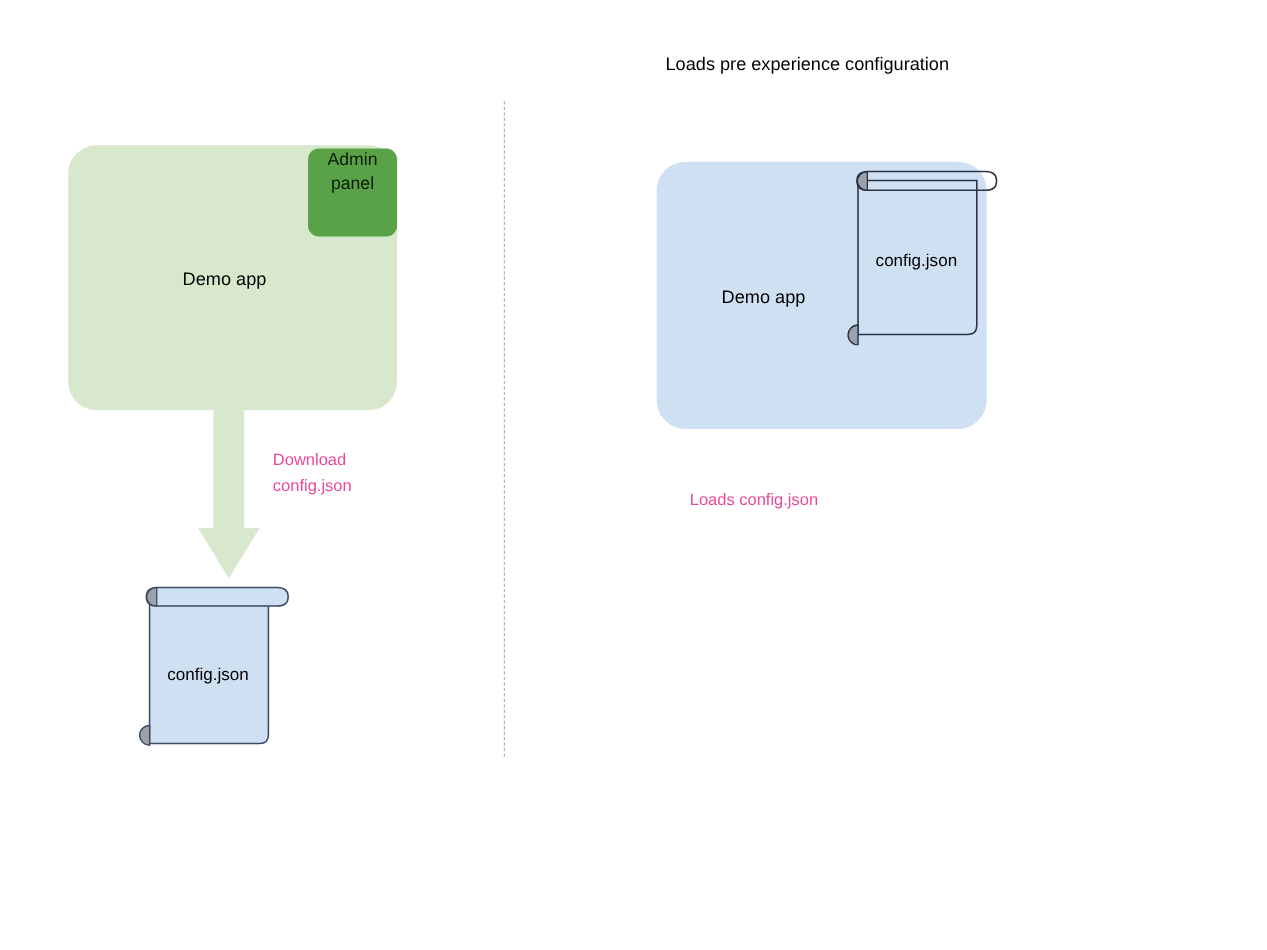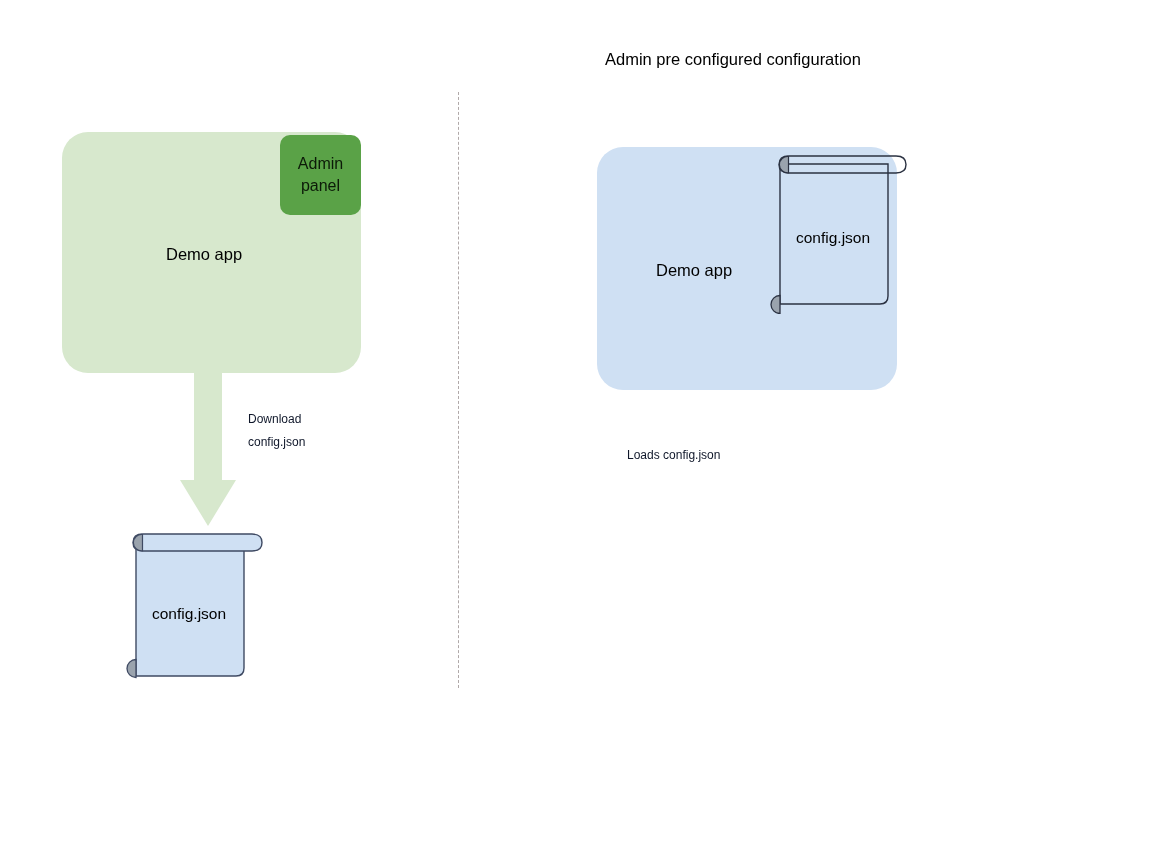--- a/index.html
+++ b/index.html
@@ -77,21 +77,20 @@
   
   #admin-panel {
     position: absolute;
     left: 280px;
     top: 135px;
     width: 81px;
     height: 80px;
     background: #5aa247;
     border-radius: 10px;
     display: flex;
-    align-items: center;
     justify-content: center;
   }
   #admin-panel .panel-text {
     font-size: 16px;
     line-height: 22px;
     text-align: center;
     color: #0c1a08;
     white-space: pre-line;
   }
 
@@ -99,24 +98,24 @@
   #download-arrow {
     position: absolute;
     left: 180px;
     top: 368px;
     width: 56px;
     height: 160px;
   }
 
   .flow-label {
     position: absolute;
-    font-size: 12px;
+    font-size: 15px;
     line-height: 22.5px;
     white-space: pre-line;
-    color: #0f172a;
+    color: #ec4899;
   }
   #download-label { left: 248px; top: 408px; }
   #loads-label    { left: 627px; top: 444px; text-align: right; }
 
   
   .scroll-shape { position: absolute; }
   #scroll-left  { left: 118px; top: 528px; width: 150px; height: 162px; }
   #scroll-right { left: 766px; top: 152px; width: 150px; height: 162px; }
   .scroll-label {
     position: absolute;
@@ -127,21 +126,21 @@
   }
   #scroll-left-label  { left: 152px; top: 604px; }
   #scroll-right-label { left: 796px; top: 228px; }
 </style>
 </head>
 <body>
 
 <div class="canvas">
 
 
-  <div id="title-right" class="section-title">Admin pre configured configuration</div>
+  <div id="title-right" class="section-title">Loads pre experience configuration</div>
 
   <div class="divider"></div>
 
   <svg id="download-arrow" viewBox="0 0 56 160">
     <path d="M 14,0 L 42,0 L 42,112 L 56,112 L 28,158 L 0,112 L 14,112 Z" fill="#d7e8cd"></path>
   </svg>
 
   <div id="admin-app" class="app-box"></div>
 
   <div id="admin-app-label" class="app-label">Demo app</div>

